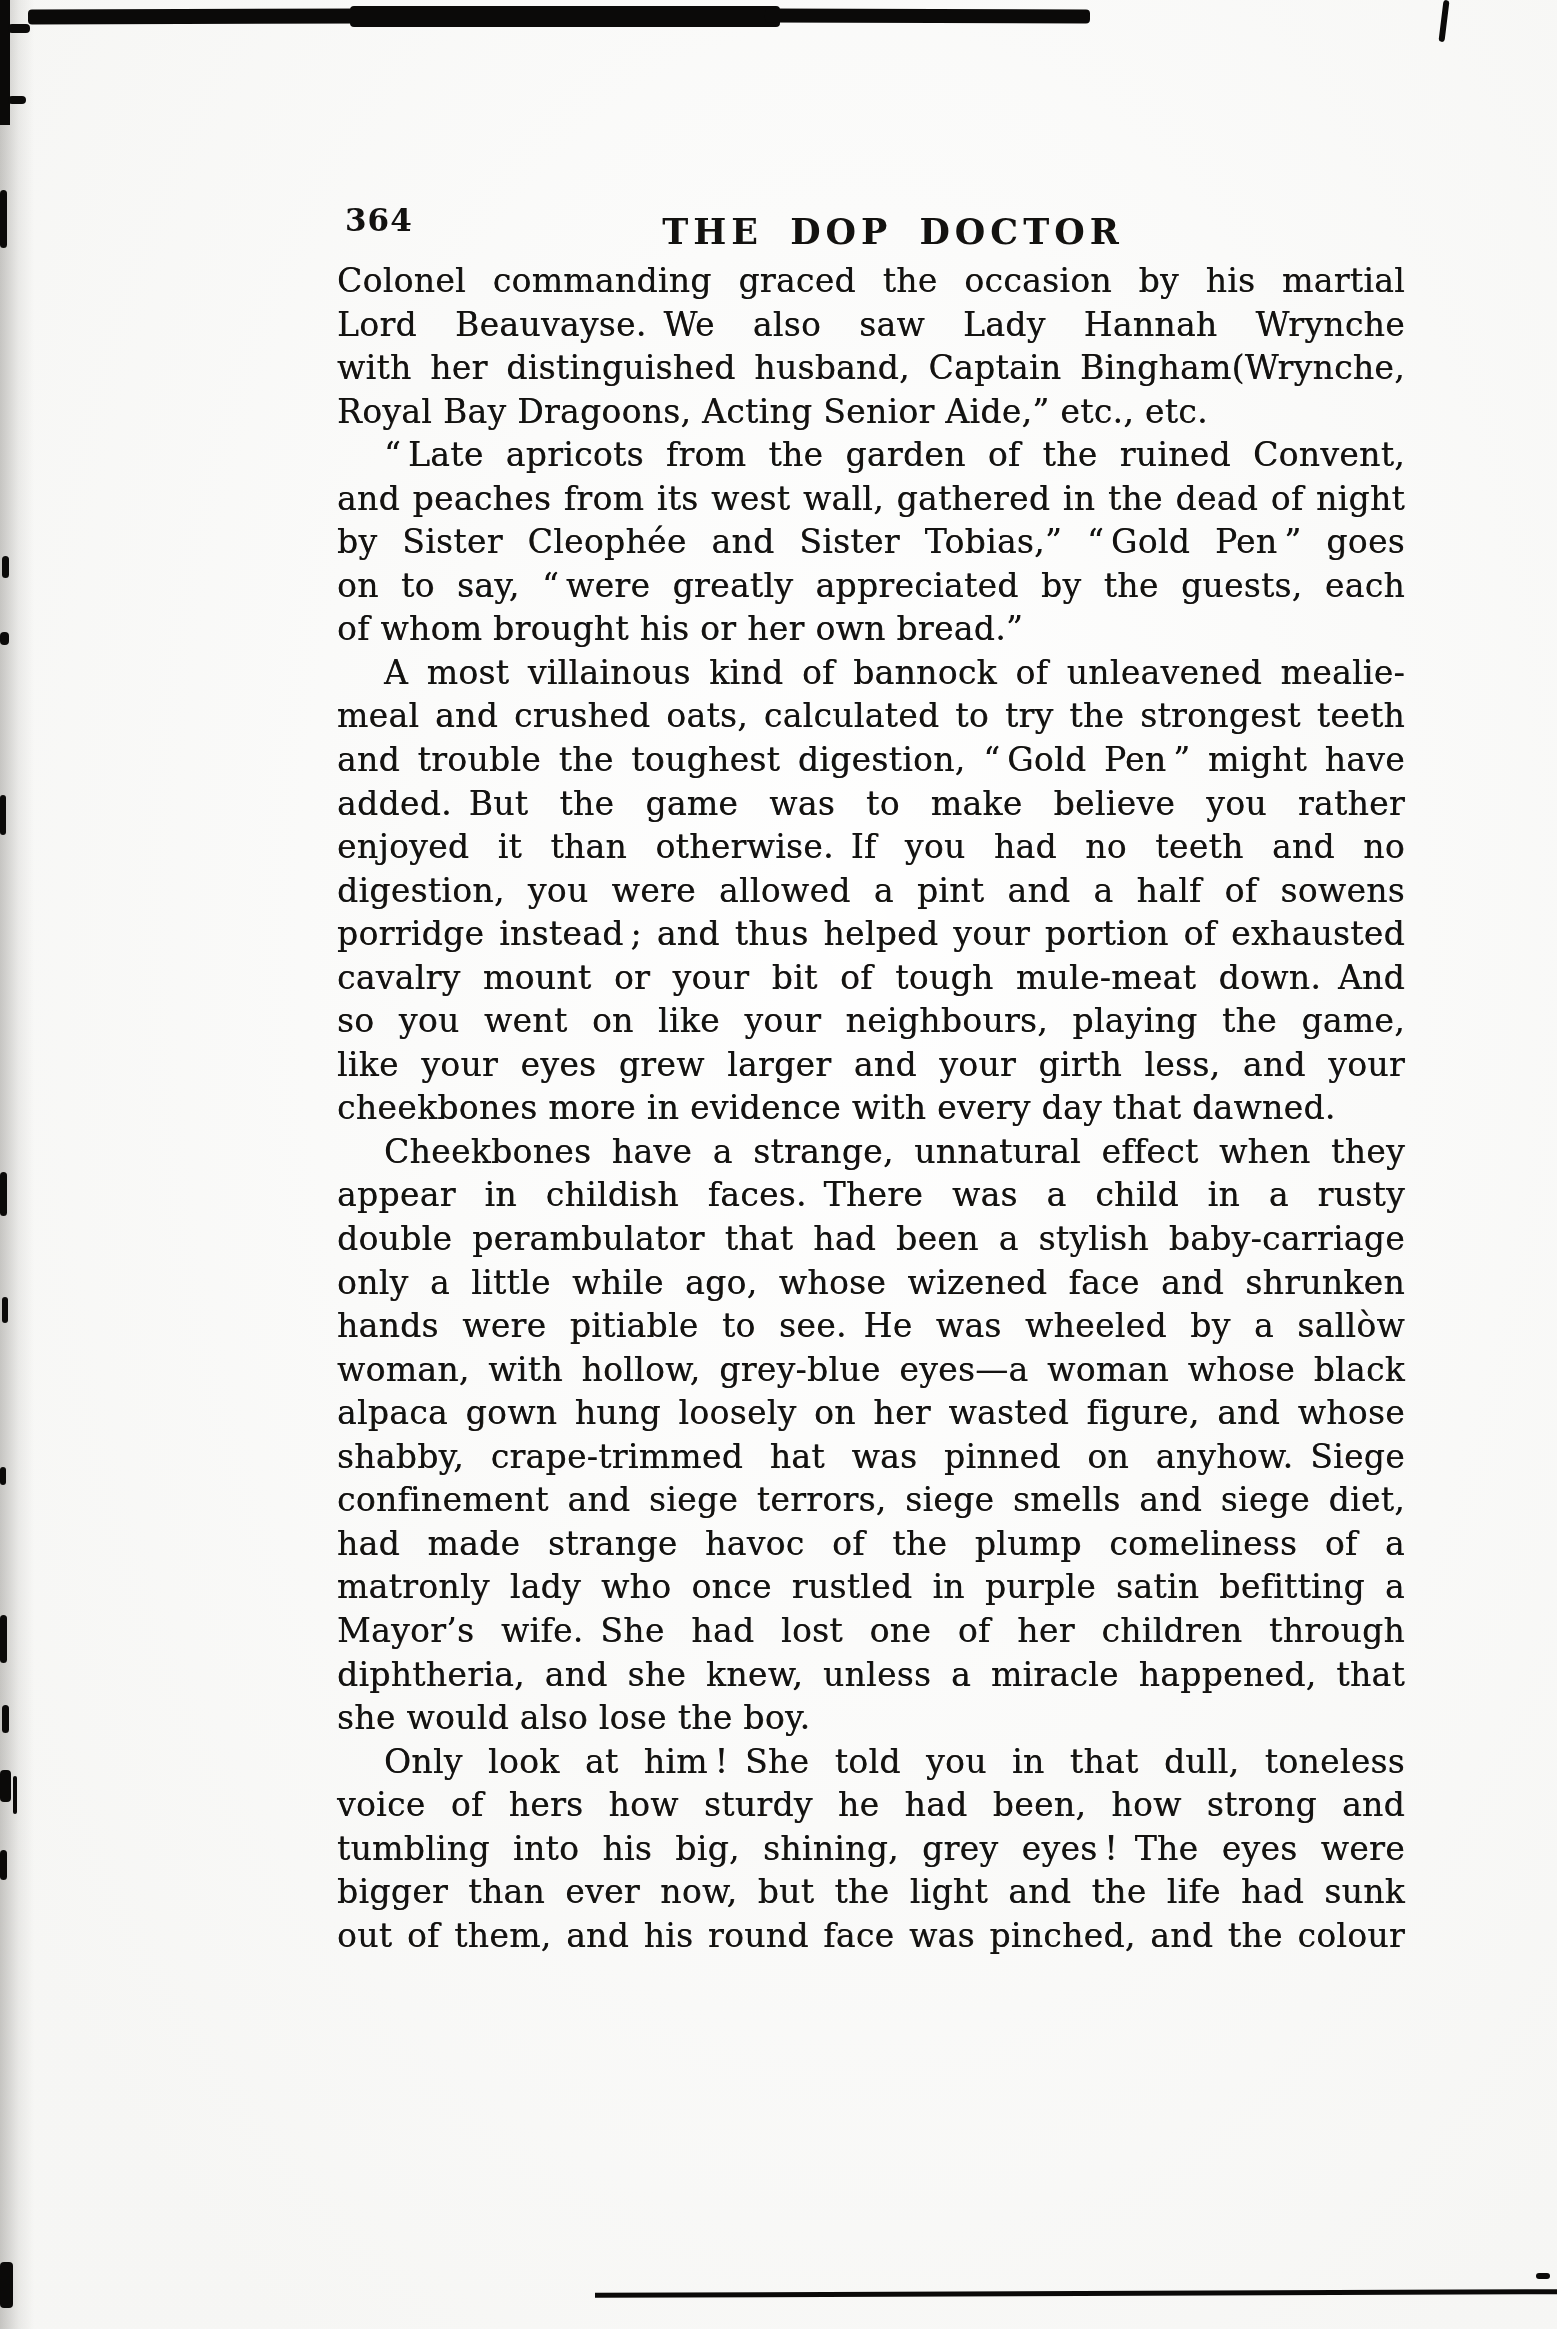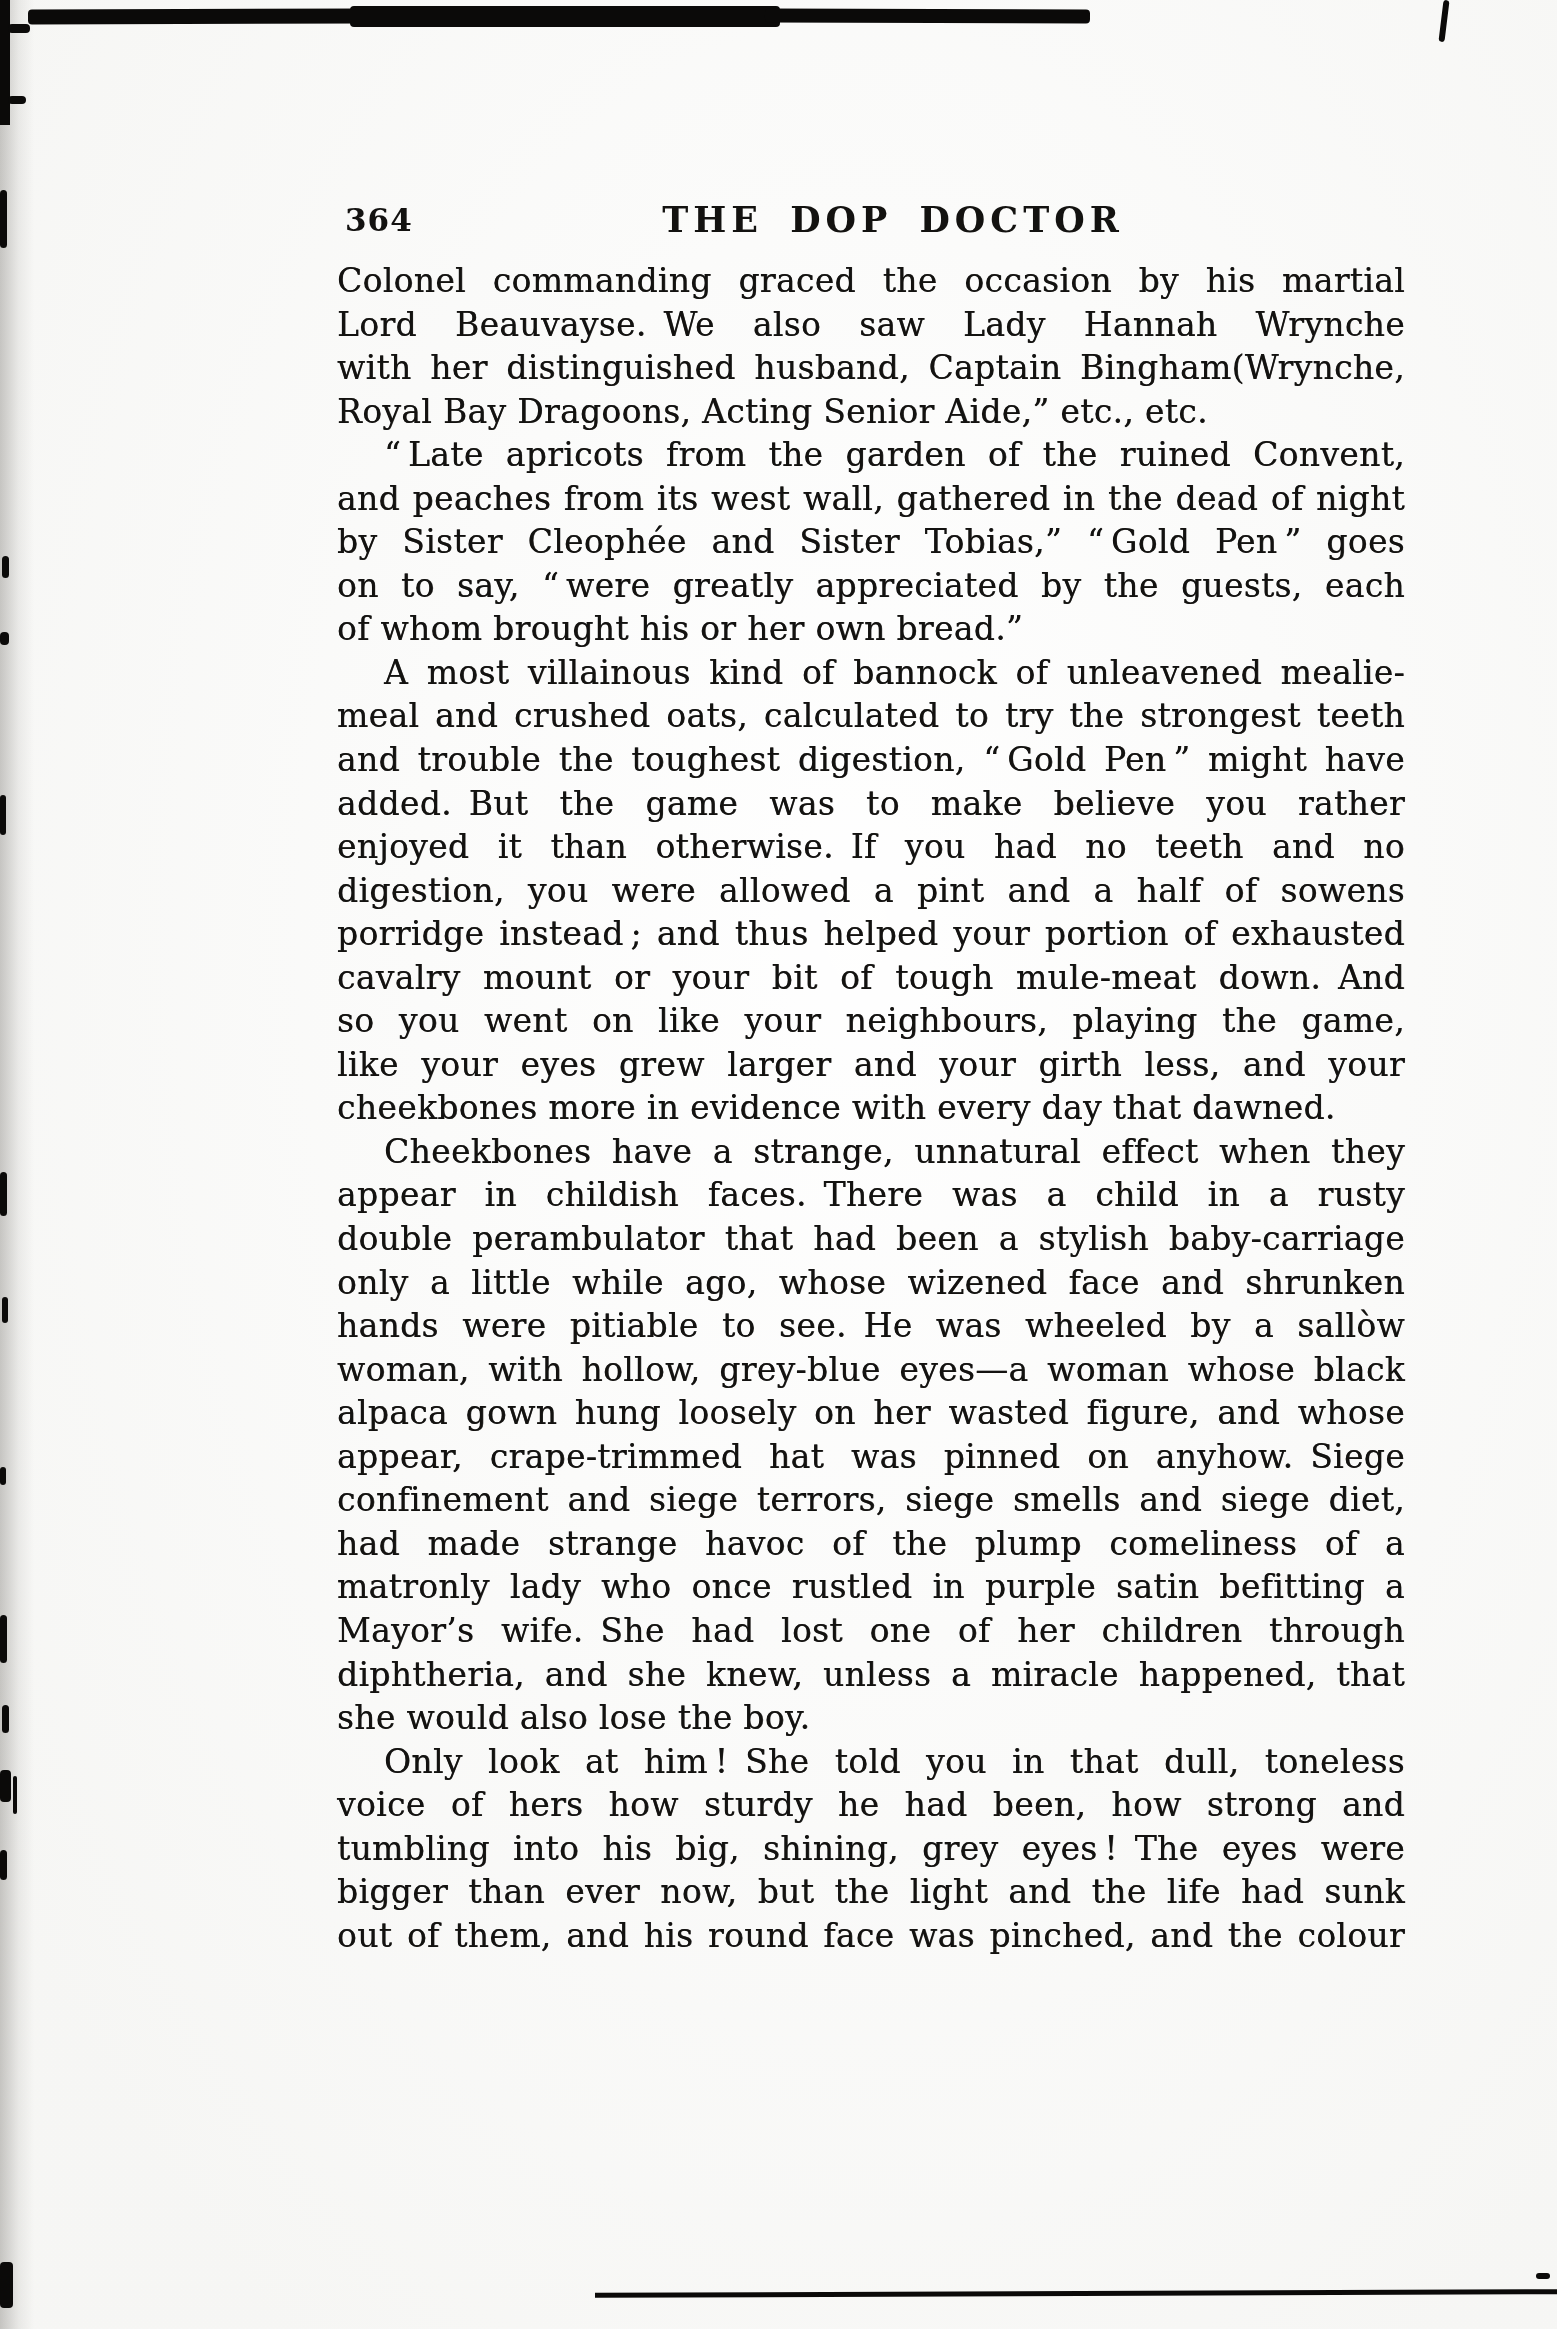--- a/index.html
+++ b/index.html
@@ -22,21 +22,21 @@
   .round{border-radius:4px;}
 
   .textblock{position:absolute;left:337px;top:0;width:1068px;}
 
   .header-row{position:absolute;left:0;top:198px;width:100%;height:44px;}
   .page-number{
     position:absolute;left:8px;top:0;
     font-size:31px;font-weight:600;letter-spacing:1px;line-height:44px;
   }
   .page-title{
-    position:absolute;left:0;right:0;top:0;text-align:center;
+    position:absolute;left:0;right:0;top:12px;text-align:center;
     transform:translateX(22px);
     font-size:35px;font-weight:700;letter-spacing:5px;word-spacing:10px;
     line-height:44px;white-space:nowrap;
   }
 
   .body-text{position:absolute;left:0;top:259px;width:1068px;}
   .line{
     height:43.55px;line-height:43.55px;
     font-size:33px;letter-spacing:0.3px;
     text-align:justify;text-align-last:justify;
@@ -103,21 +103,21 @@
         <div class="line">so you went on like your neighbours, playing the game,</div>
         <div class="line">like your eyes grew larger and your girth less, and your</div>
         <div class="line end">cheekbones more in evidence with every day that dawned.</div>
         <div class="line indent">Cheekbones have a strange, unnatural effect when they</div>
         <div class="line">appear in childish faces. There was a child in a rusty</div>
         <div class="line">double perambulator that had been a stylish baby-carriage</div>
         <div class="line">only a little while ago, whose wizened face and shrunken</div>
         <div class="line">hands were pitiable to see. He was wheeled by a sallòw</div>
         <div class="line">woman, with hollow, grey-blue eyes—a woman whose black</div>
         <div class="line">alpaca gown hung loosely on her wasted figure, and whose</div>
-        <div class="line">appear, crape-trimmed hat was pinned on anyhow. Siege</div>
+        <div class="line">shabby, crape-trimmed hat was pinned on anyhow. Siege</div>
         <div class="line">confinement and siege terrors, siege smells and siege diet,</div>
         <div class="line">had made strange havoc of the plump comeliness of a</div>
         <div class="line">matronly lady who once rustled in purple satin befitting a</div>
         <div class="line">Mayor’s wife. She had lost one of her children through</div>
         <div class="line">diphtheria, and she knew, unless a miracle happened, that</div>
         <div class="line end">she would also lose the boy.</div>
         <div class="line indent">Only look at him ! She told you in that dull, toneless</div>
         <div class="line">voice of hers how sturdy he had been, how strong and</div>
         <div class="line">tumbling into his big, shining, grey eyes ! The eyes were</div>
         <div class="line">bigger than ever now, but the light and the life had sunk</div>

